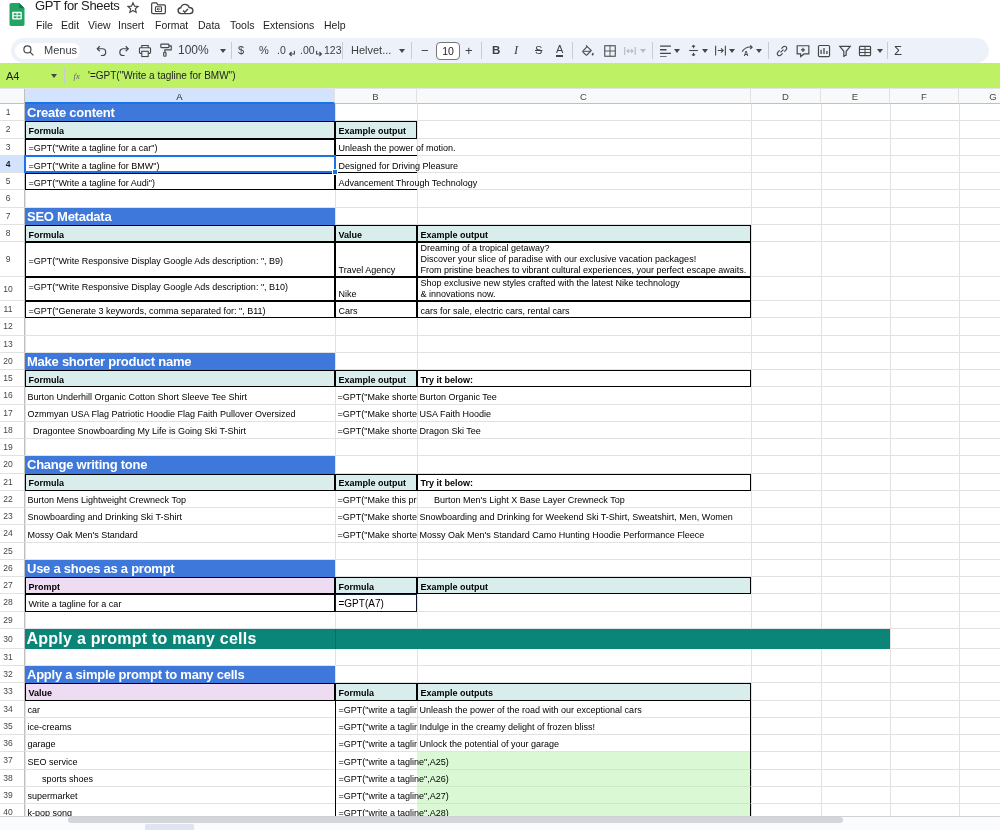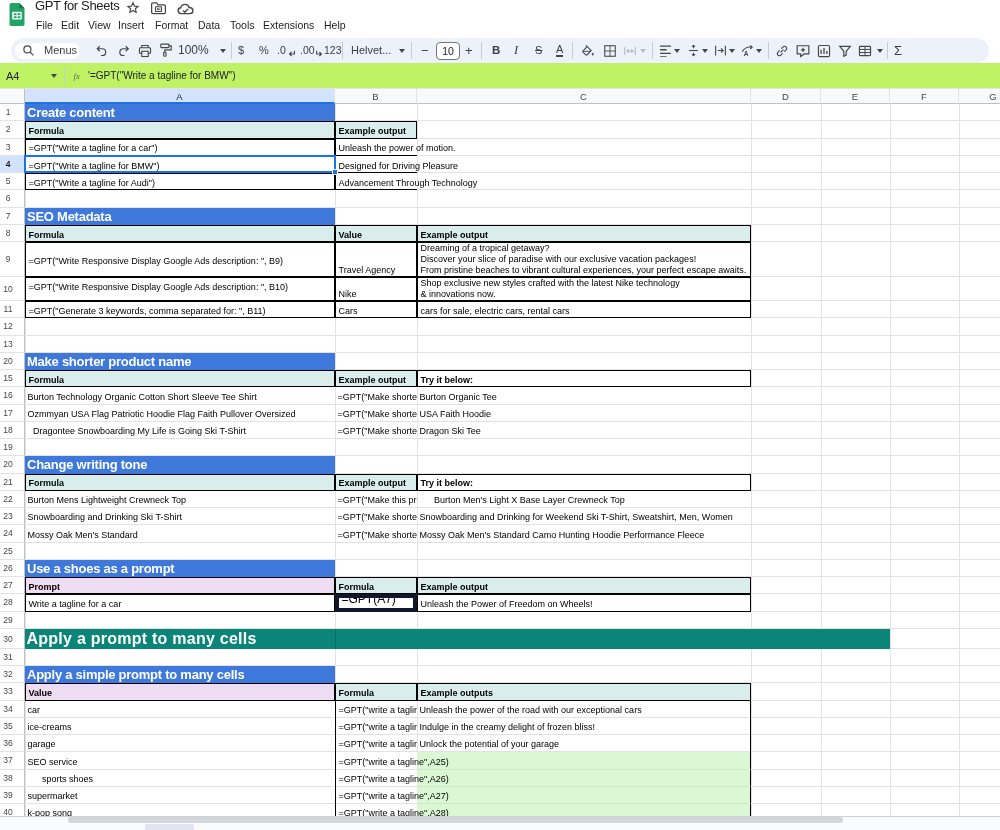--- a/index.html
+++ b/index.html
@@ -322,21 +322,21 @@
       <div class="ln">Shop exclusive new styles crafted with the latest Nike technology</div>
       <div class="ln">&amp; innovations now.</div>
     </div>
     <div class="cell" style="left:25px;top:301.00px;width:310px;height:17.25px;font-size:9.0px;padding-left:2.5px;border:1px solid #000;color:#000;z-index:3;padding-bottom:1.0px">=GPT("Generate 3 keywords, comma separated for:  ", B11)</div>
     <div class="cell" style="left:335px;top:301.00px;width:82px;height:17.25px;font-size:9.0px;padding-left:2.5px;border:1px solid #000;color:#000;z-index:3;padding-bottom:1.0px">Cars</div>
     <div class="cell" style="left:417px;top:301.00px;width:334px;height:17.25px;font-size:9.0px;padding-left:2.5px;border:1px solid #000;color:#000;z-index:3;padding-bottom:1.0px">cars for sale, electric cars, rental cars</div>
     <div class="sect" style="top:352.75px;left:25px;width:310px;height:17.25px">Make shorter product name</div>
     <div class="cell" style="left:25px;top:370.00px;width:310px;height:17.25px;font-size:9.0px;padding-left:2.5px;font-weight:bold;background:#d9edec;border:1px solid #000;color:#000;z-index:3;padding-bottom:1.0px">Formula</div>
     <div class="cell" style="left:335px;top:370.00px;width:82px;height:17.25px;font-size:9.0px;padding-left:2.5px;font-weight:bold;background:#d9edec;border:1px solid #000;color:#000;z-index:3;padding-bottom:1.0px">Example output</div>
     <div class="cell" style="left:417px;top:370.00px;width:334px;height:17.25px;font-size:9.0px;padding-left:2.5px;font-weight:bold;border:1px solid #000;color:#000;z-index:3;padding-bottom:1.0px">Try it below:</div>
-    <div class="cell" style="left:25px;top:387.25px;width:310px;height:17.25px;font-size:9.0px;padding-left:2.5px;color:#000;z-index:3;padding-bottom:2.5px">Burton Technology Organic Cotton Short Sleeve Tee Shirt</div>
+    <div class="cell" style="left:25px;top:387.25px;width:310px;height:17.25px;font-size:9.0px;padding-left:2.5px;color:#000;z-index:3;padding-bottom:2.5px">Burton Underhill Organic Cotton Short Sleeve Tee Shirt</div>
     <div class="cell" style="left:25px;top:404.50px;width:310px;height:17.25px;font-size:9.0px;padding-left:2.5px;color:#000;z-index:3;padding-bottom:2.5px">Ozmmyan USA Flag Patriotic Hoodie Flag Faith Pullover Oversized</div>
     <div class="cell" style="left:25px;top:421.75px;width:310px;height:17.25px;font-size:9.0px;padding-left:8px;color:#000;z-index:3;padding-bottom:2.5px">Dragontee Snowboarding My Life is Going Ski T-Shirt</div>
     <div class="cell" style="left:335px;top:387.25px;width:82px;height:17.25px;font-size:9.0px;padding-left:2.5px;color:#000;z-index:3;padding-bottom:2.5px">=GPT("Make shorter: ",A16)</div>
     <div class="cell" style="left:335px;top:404.50px;width:82px;height:17.25px;font-size:9.0px;padding-left:2.5px;color:#000;z-index:3;padding-bottom:2.5px">=GPT("Make shorter: ",A17)</div>
     <div class="cell" style="left:335px;top:421.75px;width:82px;height:17.25px;font-size:9.0px;padding-left:2.5px;color:#000;z-index:3;padding-bottom:2.5px">=GPT("Make shorter: ",A18)</div>
     <div class="cell" style="left:417px;top:387.25px;width:334px;height:17.25px;font-size:9.0px;padding-left:2.5px;color:#000;z-index:3;padding-bottom:2.5px">Burton Organic Tee</div>
     <div class="cell" style="left:417px;top:404.50px;width:334px;height:17.25px;font-size:9.0px;padding-left:2.5px;color:#000;z-index:3;padding-bottom:2.5px">USA Faith Hoodie</div>
     <div class="cell" style="left:417px;top:421.75px;width:334px;height:17.25px;font-size:9.0px;padding-left:2.5px;color:#000;z-index:3;padding-bottom:2.5px">Dragon Ski Tee</div>
     <div class="sect" style="top:456.25px;left:25px;width:310px;height:17.25px">Change writing tone</div>
     <div class="cell" style="left:25px;top:473.50px;width:310px;height:17.25px;font-size:9.0px;padding-left:2.5px;font-weight:bold;background:#d9edec;border:1px solid #000;color:#000;z-index:3;padding-bottom:1.0px">Formula</div>
@@ -349,22 +349,21 @@
     <div class="cell" style="left:335px;top:508.00px;width:82px;height:17.25px;font-size:9.0px;padding-left:2.5px;color:#000;z-index:3;padding-bottom:2.5px">=GPT("Make shorter: ",A23)</div>
     <div class="cell" style="left:335px;top:525.25px;width:82px;height:17.25px;font-size:9.0px;padding-left:2.5px;color:#000;z-index:3;padding-bottom:2.5px">=GPT("Make shorter: ",A24)</div>
     <div class="cell" style="left:417px;top:490.75px;width:334px;height:17.25px;font-size:9.0px;padding-left:17px;color:#000;z-index:3;padding-bottom:2.5px">Burton Men's Light X Base Layer Crewneck Top</div>
     <div class="cell" style="left:417px;top:508.00px;width:334px;height:17.25px;font-size:9.0px;padding-left:2.5px;color:#000;z-index:3;padding-bottom:2.5px">Snowboarding and Drinking for Weekend Ski T-Shirt, Sweatshirt, Men, Women</div>
     <div class="cell" style="left:417px;top:525.25px;width:334px;height:17.25px;font-size:9.0px;padding-left:2.5px;color:#000;z-index:3;padding-bottom:2.5px">Mossy Oak Men's Standard Camo Hunting Hoodie Performance Fleece</div>
     <div class="sect" style="top:559.75px;left:25px;width:310px;height:17.25px">Use a shoes as a prompt</div>
     <div class="cell" style="left:25px;top:577.00px;width:310px;height:17.25px;font-size:9.0px;padding-left:2.5px;font-weight:bold;background:#eedcf2;border:1px solid #000;color:#000;z-index:3;padding-bottom:1.0px">Prompt</div>
     <div class="cell" style="left:335px;top:577.00px;width:82px;height:17.25px;font-size:9.0px;padding-left:2.5px;font-weight:bold;background:#d9edec;border:1px solid #000;color:#000;z-index:3;padding-bottom:1.0px">Formula</div>
     <div class="cell" style="left:417px;top:577.00px;width:334px;height:17.25px;font-size:9.0px;padding-left:2.5px;font-weight:bold;background:#d9edec;border:1px solid #000;color:#000;z-index:3;padding-bottom:1.0px">Example output</div>
     <div class="cell" style="left:25px;top:594.25px;width:310px;height:17.25px;font-size:9.0px;padding-left:2.5px;border:1px solid #000;color:#000;z-index:3;padding-bottom:1.0px">Write a tagline for a car</div>
-    <div class="cell" style="left:335px;top:594.25px;width:82px;height:17.25px;font-size:12px;padding-left:2.5px;border:4px solid #0f172a;color:#000;z-index:3;padding-bottom:1.0px">=GPT(A7)</div>
-    <div class="cell" style="left:417px;top:594.25px;width:334px;height:17.25px;font-size:9.0px;padding-left:2.5px;border:1px solid #000;color:#000;z-index:3;padding-bottom:1.0px">Unleash the Power of Freedom on Wheels!</div>
+    <div class="cell" style="left:335px;top:594.25px;width:82px;height:17.25px;font-size:10px;padding-left:2.5px;border:1px solid #0f172a;color:#000;z-index:3;padding-bottom:1.0px">=GPT(A7)</div>
     <div class="teal" style="top:628.75px;left:25px;width:865px;height:20px">Apply a prompt to many cells</div>
     <div style="position:absolute;left:335px;top:628.75px;width:1px;height:20px;background:rgba(0,0,0,0.18);z-index:4"></div>
     <div class="sect" style="top:666.00px;left:25px;width:310px;height:17.25px">Apply a simple prompt to many cells</div>
     <div class="cell" style="left:25px;top:683.25px;width:310px;height:17.25px;font-size:9.0px;padding-left:2.5px;font-weight:bold;background:#eedcf2;border:1px solid #000;color:#000;z-index:3;padding-bottom:1.0px">Value</div>
     <div class="cell" style="left:335px;top:683.25px;width:82px;height:17.25px;font-size:9.0px;padding-left:2.5px;font-weight:bold;background:#d9edec;border:1px solid #000;color:#000;z-index:3;padding-bottom:1.0px">Formula</div>
     <div class="cell" style="left:417px;top:683.25px;width:334px;height:17.25px;font-size:9.0px;padding-left:2.5px;font-weight:bold;background:#d9edec;border:1px solid #000;color:#000;z-index:3;padding-bottom:1.0px">Example outputs</div>
     <div class="cell" style="left:25px;top:700.50px;width:310px;height:17.25px;font-size:9.0px;padding-left:2.5px;color:#000;z-index:3;padding-bottom:2px">car</div>
     <div class="cell" style="left:335px;top:700.50px;width:82px;height:17.25px;font-size:9.0px;padding-left:2.5px;border-left:1px solid #000;color:#000;z-index:3;padding-bottom:2.5px">=GPT("write a tagline for: ",A34)</div>
     <div class="cell" style="left:417px;top:700.50px;width:334px;height:17.25px;font-size:9.0px;padding-left:2.5px;border-right:1px solid #000;color:#000;z-index:3;padding-bottom:2.5px">Unleash the power of the road with our exceptional cars</div>
     <div class="cell" style="left:25px;top:717.75px;width:310px;height:17.25px;font-size:9.0px;padding-left:2.5px;color:#000;z-index:3;padding-bottom:2.5px">ice-creams</div>

